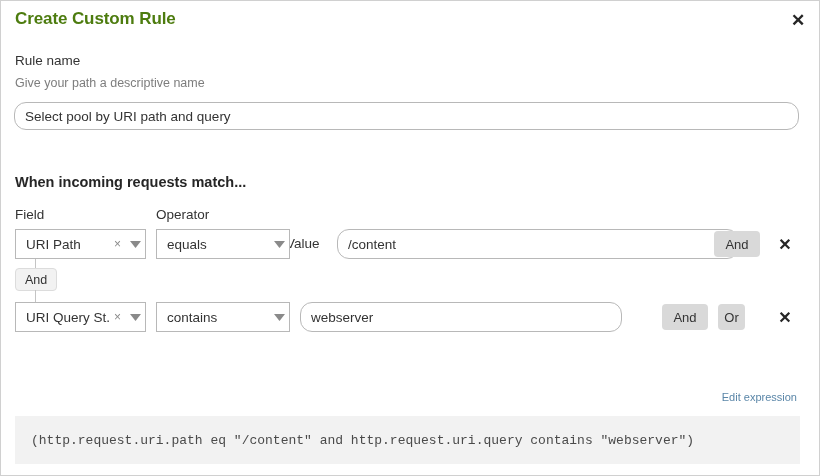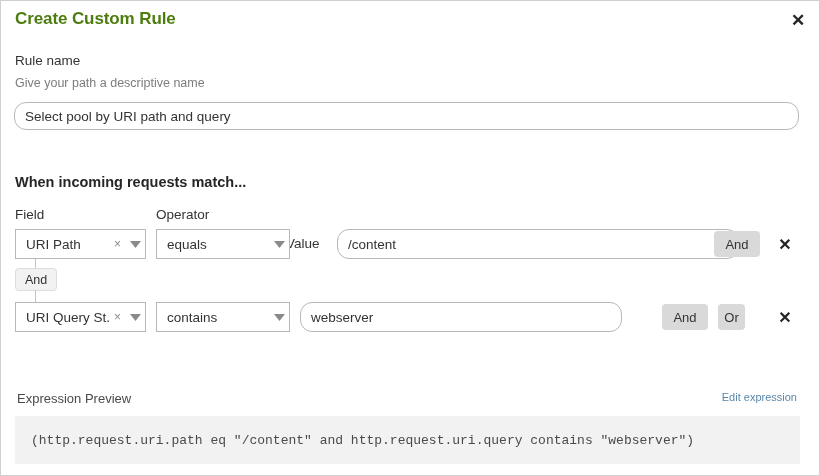--- a/index.html
+++ b/index.html
@@ -324,17 +324,16 @@
             <polygon points="0,0 11,0 5.5,7" fill="#8a8a8a"></polygon>
           </svg>
       </span>
     </div>
     <input class="text-input val-input" id="value-2" type="text" value="webserver" style="">
     <button class="logic-btn" id="and-2">And</button>
     <button class="logic-btn" id="or-2">Or</button>
     <button class="remove-x" id="remove-2">✕</button>
   </div>
 
-  <div id="expr-label">Expression Preview</div>
   <a id="edit-expression">Edit expression</a>
   <div id="expr-code">(http.request.uri.path eq "/content" and http.request.uri.query contains "webserver")</div>
 
 </div>
 
 </body></html>

